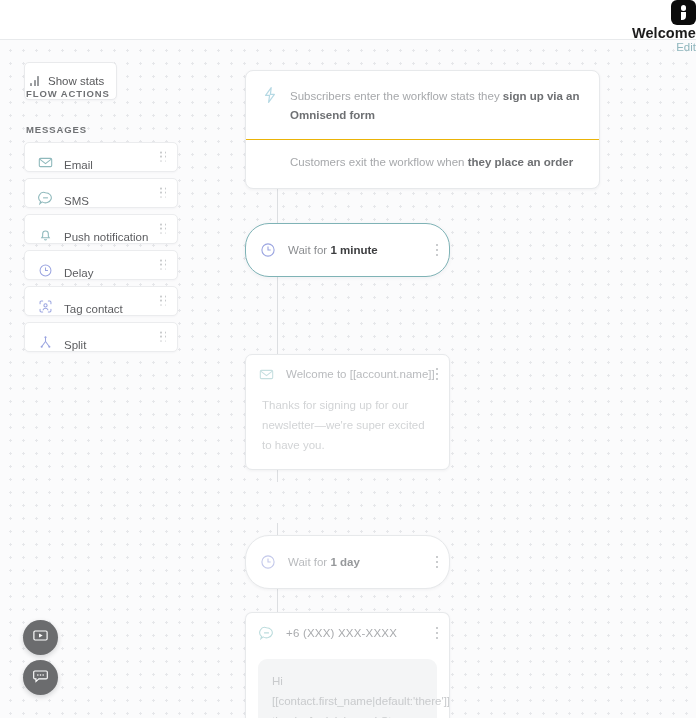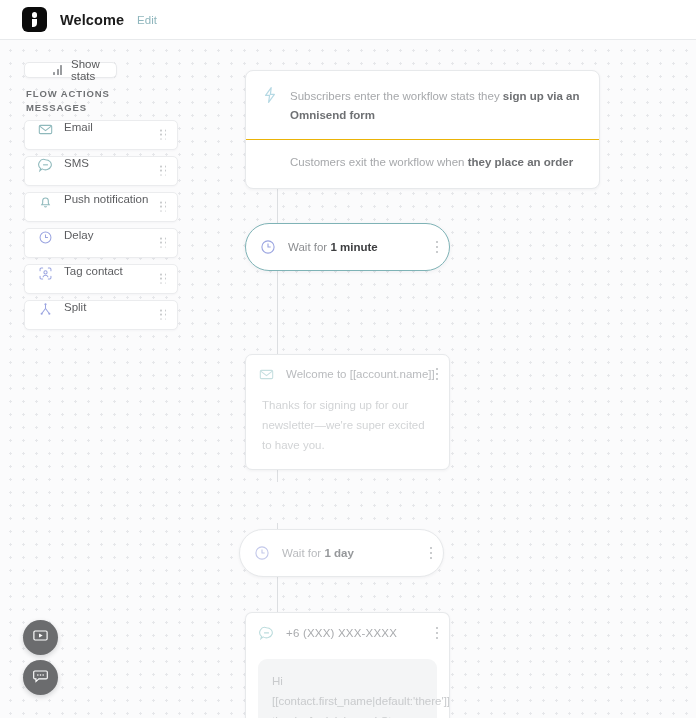--- a/index.html
+++ b/index.html
@@ -10,23 +10,23 @@
     overflow: hidden;
   }
   body { position: relative; }
 
   
   .header {
     position: absolute; top: 0; left: 0;
     width: 696px; height: 40px;
     background: #ffffff;
     border-bottom: 1px solid #e8eaec;
-    display: flex; align-items: center;
-    padding-left: 22px;
+    display: flex; align-items: flex-end;
     z-index: 30;
+    flex-direction: column;
   }
   .logo {
     width: 25px; height: 25px;
     background: #0b0b0b;
     border-radius: 6px;
     display: flex; align-items: center; justify-content: center;
     flex: none;
   }
   .logo-glyph { position: relative; width: 7px; height: 15px; }
   .logo-glyph .dot {
@@ -62,26 +62,26 @@
     overflow: hidden;
   }
 
   
   .sidebar {
     position: absolute; top: 22px; left: 24px;
     width: 154px;
     z-index: 20;
   }
   .stats-btn {
-    width: 93px; height: 16px;
+    width: 93px; height: 38px;
     background: #ffffff;
     border: 1px solid #e9eaec;
     border-radius: 5px;
     display: flex; align-items: center;
-    padding-left: 28px;
+    padding-left: 5px;
     box-shadow: 0 1px 2px rgba(30,40,60,.035);
     cursor: pointer;
   }
   .stats-btn .label {
     font-size: 11.5px; color: #58595b; margin-left: 9px;
   }
   .bars { display: flex; align-items: flex-end; gap: 1.5px; height: 10px; }
   .bars i { display: block; width: 2px; background: #9a9c9f; border-radius: .5px; }
   .bars i:nth-child(1) { height: 3.5px; }
   .bars i:nth-child(2) { height: 6.5px; }
@@ -93,21 +93,21 @@
     margin: 24px 0 7px 2px;
   }
   .group-title.flow { margin-top: 26px; }
 
   .pal-item {
     position: relative;
     width: 154px; height: 30px;
     background: #ffffff;
     border: 1px solid #ebecee;
     border-radius: 5px;
-    display: flex; align-items: flex-start;
+    display: flex; align-items: flex-end;
     margin-bottom: 6px;
     box-shadow: 0 1px 2px rgba(30,40,60,.03);
     cursor: grab;
   }
   .pal-icon {
     width: 17px; height: 17px;
     margin-left: 12px;
     flex: none;
     display: flex; align-items: center; justify-content: center;
   }
@@ -183,32 +183,32 @@
   .trig-text {
     font-size: 11.5px; line-height: 19px; color: #a6a8ab;
     margin-left: 11px;
   }
   .trig-row.second .trig-text { margin-left: 28px; }
   .trig-text b { color: #6e7073; font-weight: bold; }
 
   
   .pill {
     border-radius: 24px;
-    height: 48px;
+    height: 54px;
     display: flex; align-items: center;
     padding: 0 13px;
     position: relative;
   }
   #wait-minute-node {
     left: 245px; top: 183px; width: 205px;
     border: 1.6px solid #7fb3b6;
     box-shadow: 0 1px 4px rgba(30,40,60,.06);
   }
   #wait-day-node {
-    left: 239px; top: 441px; width: 205px;
+    left: 245px; top: 441px; width: 205px;
     border: 1px solid #e7e9eb;
   }
   .pill .node-title { margin-left: 12px; }
   #wait-day-node .node-title { color: #b9bbbe; }
   #wait-day-node .node-title b { color: #96989b; }
 
   
   #email-node {
     left: 245px; top: 314px; width: 205px;
     padding-bottom: 14px;

